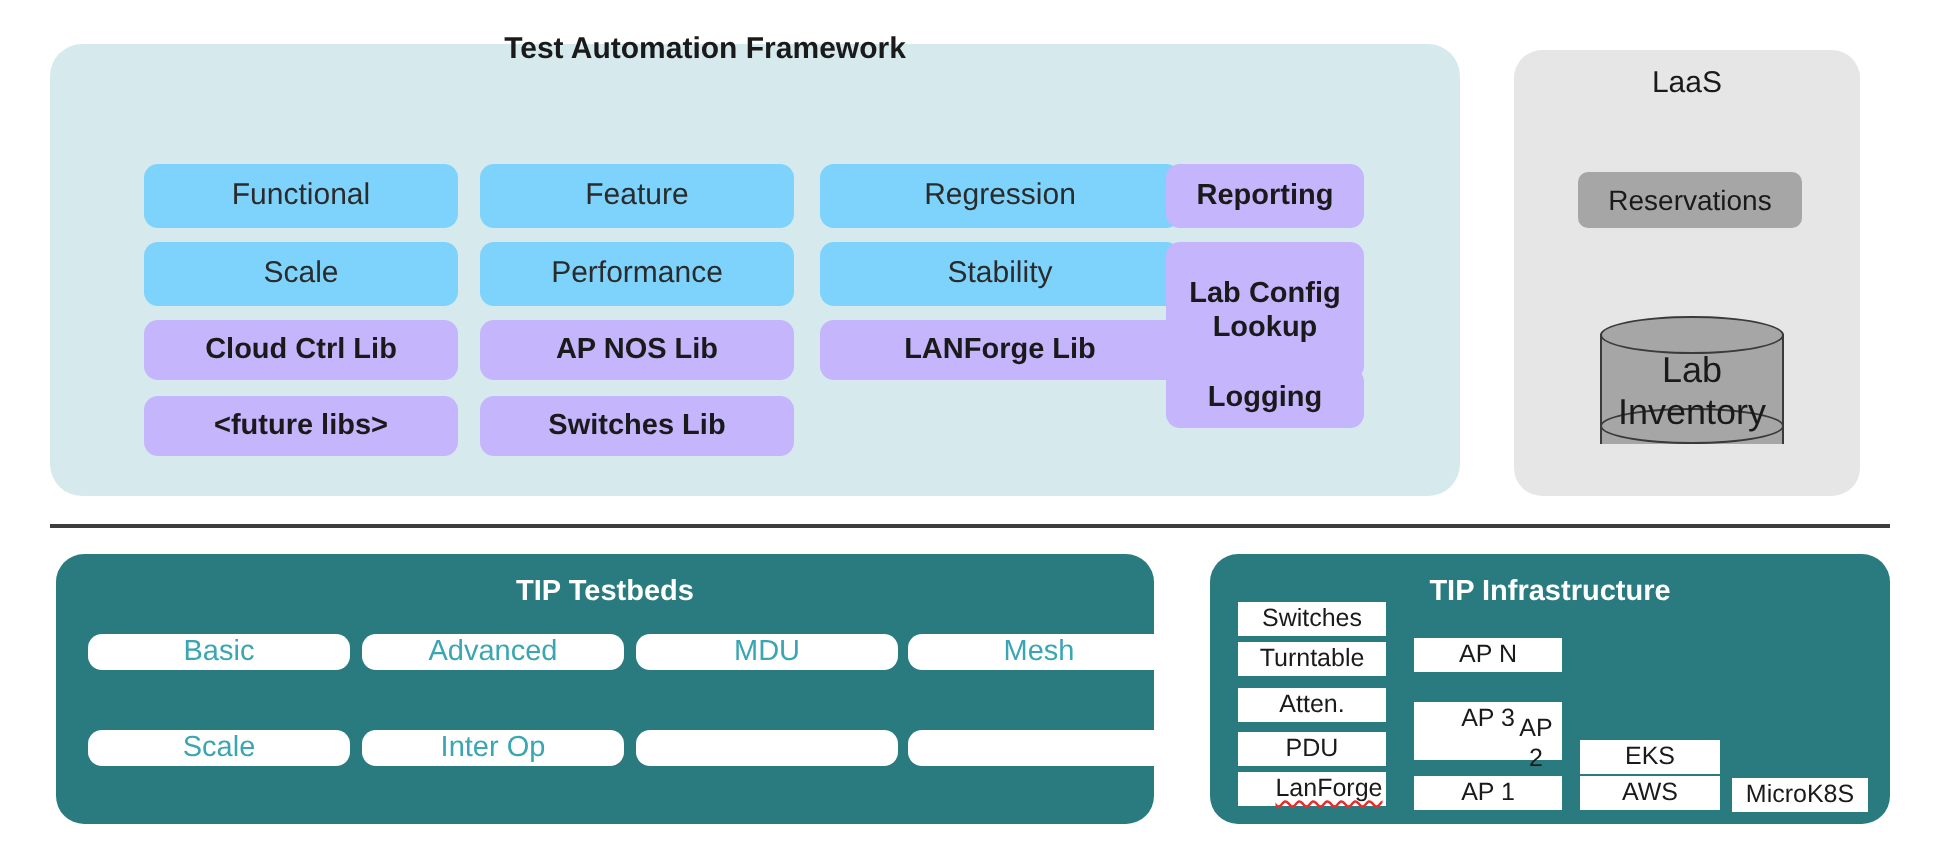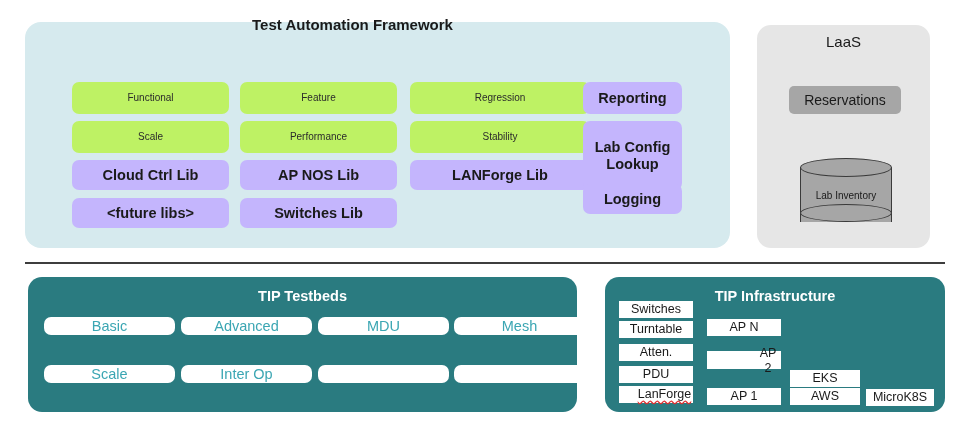--- a/index.html
+++ b/index.html
@@ -36,24 +36,24 @@
   }
   #taf-title {
     left: 0; top: 16px;
     width: 705px;
     text-align: center;
     font-size: 15px;
     font-weight: bold;
     color: #1a1a1a;
   }
   .taf-white {
-    background: #bef264;
+    background: #7dd3fc;
     border-radius: 7px;
     color: #2b2b2b;
-    font-size: 10px;
+    font-size: 15px;
     box-shadow: 0 0 0 0 rgba(0,0,0,0);
   }
   .taf-teal {
     background: #c4b5fd;
     border-radius: 7px;
     color: #1a1a1a;
     font-size: 14.5px;
     font-weight: bold;
   }
 
@@ -116,21 +116,21 @@
     border: 1.3px solid #3a3a3a;
     border-radius: 50%;
   }
   #cyl-label {
     left: 0; top: 16px;
     width: 92px; height: 44px;
     display: flex;
     align-items: center;
     justify-content: center;
     text-align: center;
-    font-size: 10px;
+    font-size: 18px;
     color: #1a1a1a;
     line-height: 1.15;
   }
 
   
   #divider {
     left: 25px; top: 262px;
     width: 920px; height: 2px;
     background: #3d3d3d;
   }
@@ -252,19 +252,19 @@
 <div class="abs" id="infra-title">TIP Infrastructure</div>
 
 <div class="abs box infra-box infra-col-a" style="top:301px;">Switches</div>
 <div class="abs box infra-box infra-col-a" style="top:321px;">Turntable</div>
 <div class="abs box infra-box infra-col-a" style="top:344px;">Atten.</div>
 <div class="abs box infra-box infra-col-a" style="top:366px;">PDU</div>
 <div class="abs box infra-box infra-col-a spell" style="top:386px;padding-left:17px;">LanForge</div>
 
 <div class="abs box infra-box infra-col-b" style="top:319px;">AP N</div>
 <div class="abs box infra-box infra-col-b" style="top:351px;">AP 3</div>
-<div class="abs box infra-box infra-col-b" style="top:352px;padding-left:48px;">AP 2</div>
+<div class="abs box infra-box infra-col-b" style="top:363px;padding-left:48px;">AP 2</div>
 <div class="abs box infra-box infra-col-b" style="top:388px;">AP 1</div>
 
 <div class="abs box infra-box infra-col-c" style="top:370px;">EKS</div>
 <div class="abs box infra-box infra-col-c" style="top:388px;">AWS</div>
 
 <div class="abs box infra-box infra-col-d" style="top:389px;">MicroK8S</div>
 
 </body></html>

